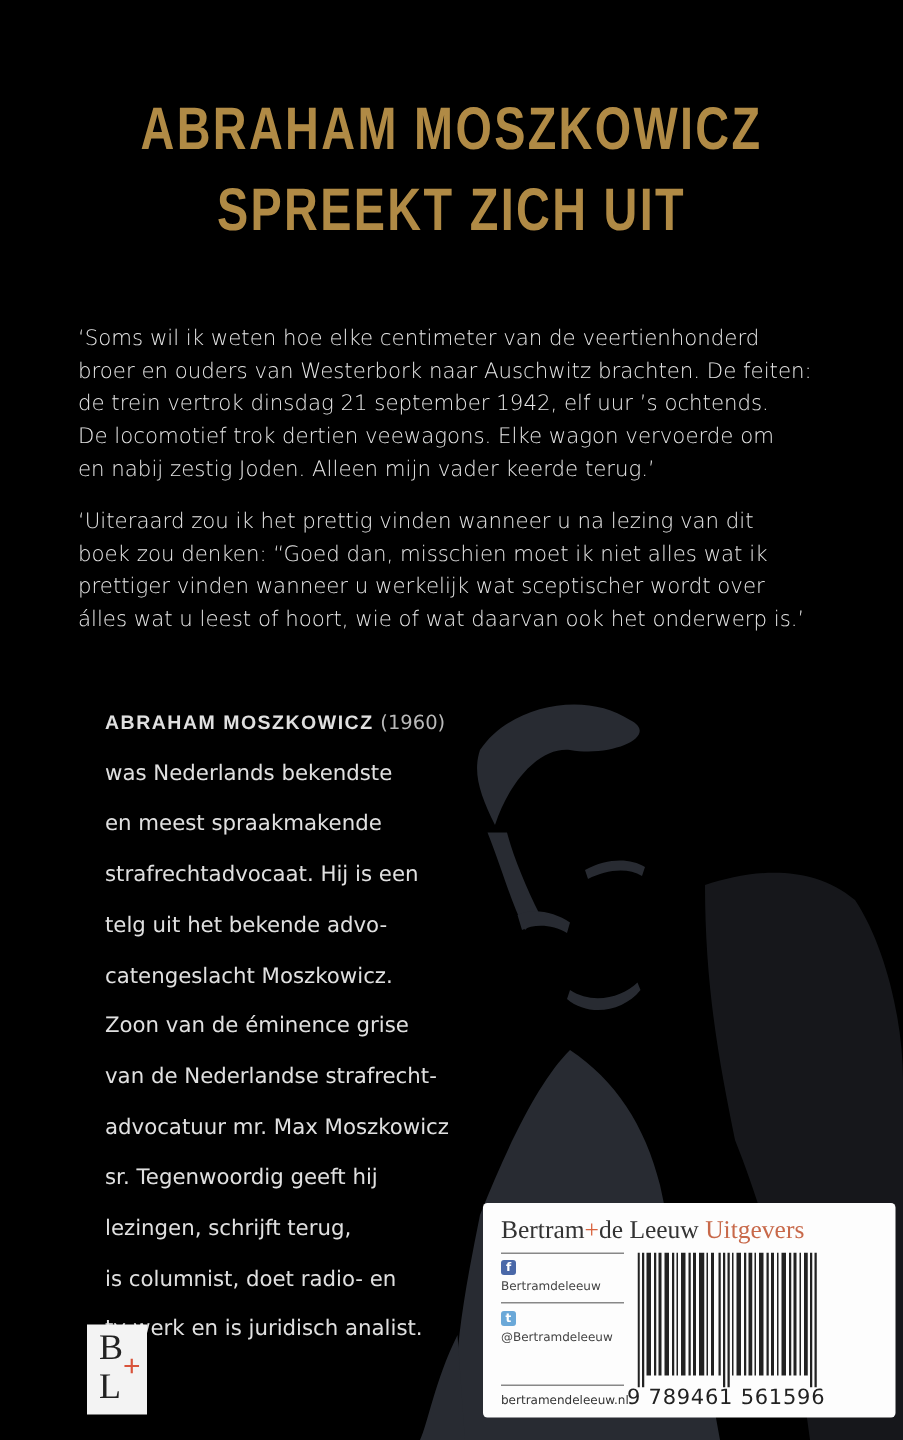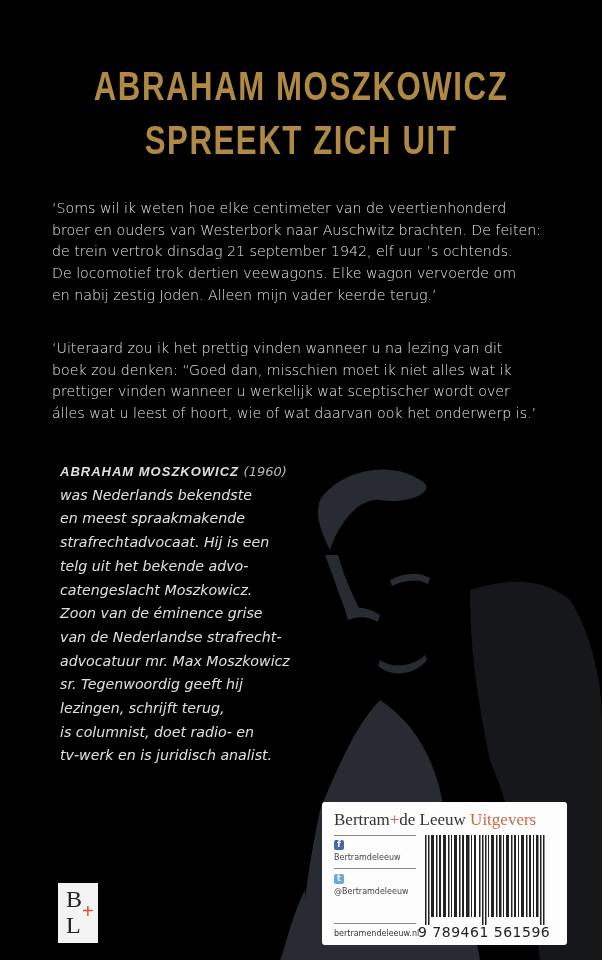--- a/index.html
+++ b/index.html
@@ -3,28 +3,28 @@
 <meta charset="utf-8">
 <style>
   html, body { margin: 0; padding: 0; }
   body { width: 602px; height: 960px; background: #5a6170; position: relative; overflow: hidden; font-family: "DejaVu Sans", sans-serif; }
   .cover { position: absolute; inset: 0; background: #000000; }
   .title { position: absolute; left: 0; width: 602px; text-align: center; color: #b08a45; font-family: "Liberation Sans", sans-serif; font-weight: bold; font-size: 40px; letter-spacing: 2px; transform: scaleX(0.78); transform-origin: center; }
   .title.l1 { top: 64px; }
   .title.l2 { top: 118px; }
   .quote { position: absolute; left: 52px; width: 520px; color: #e6e6e6; font-family: "DejaVu Sans", sans-serif; font-size: 14.2px; line-height: 21.7px; font-weight: 300; }
   .quote p { margin: 0; white-space: nowrap; }
-  .q1 { top: 198px; }
+  .q1 { top: 216px; }
   .q2 { top: 338px; }
   .bio { position: absolute; left: 58px; top: 459px; width: 260px; color: #e0e0e0; font-size: 14.2px; line-height: 21.7px; }
-  .bio p { margin: 2px; white-space: nowrap; font-style: italic; }
+  .bio p { margin: 12px; white-space: nowrap; }
   .bio .name { font-family: "Liberation Sans", sans-serif; font-weight: bold; letter-spacing: 1px; font-size: 13px; }
   .bio .year { color: #b8b8b8; font-size: 13px; }
   .portrait { position: absolute; left: 280px; top: 460px; width: 322px; height: 500px; }
-  .label { position: absolute; left: 322px; top: 802px; width: 245px; height: 143px; background: #fdfdfd; border-radius: 3px; }
+  .label { position: absolute; left: 322px; top: 802px; width: 275px; height: 143px; background: #fdfdfd; border-radius: 3px; }
   .pub { position: absolute; left: 12px; top: 8px; font-family: "Liberation Serif", serif; font-size: 17px; color: #333; white-space: nowrap; }
   .pub .plus { color: #d9633e; }
   .pub .uit { color: #c8694a; }
   .social { position: absolute; left: 12px; font-size: 8px; color: #444; }
   .rule { position: absolute; left: 12px; width: 82px; height: 1px; background: #888; }
   .sicon { width: 10px; height: 10px; border-radius: 2px; color: #fff; font-size: 8px; line-height: 10px; text-align: center; font-weight: bold; margin-bottom: 3px; }
   .fb { background: #4a68a8; }
   .tw { background: #6aa8d8; }
   .site { position: absolute; left: 12px; top: 127px; font-size: 8px; color: #333; white-space: nowrap; }
   .barcode { position: absolute; left: 103px; top: 33px; width: 122px; height: 90px; }

